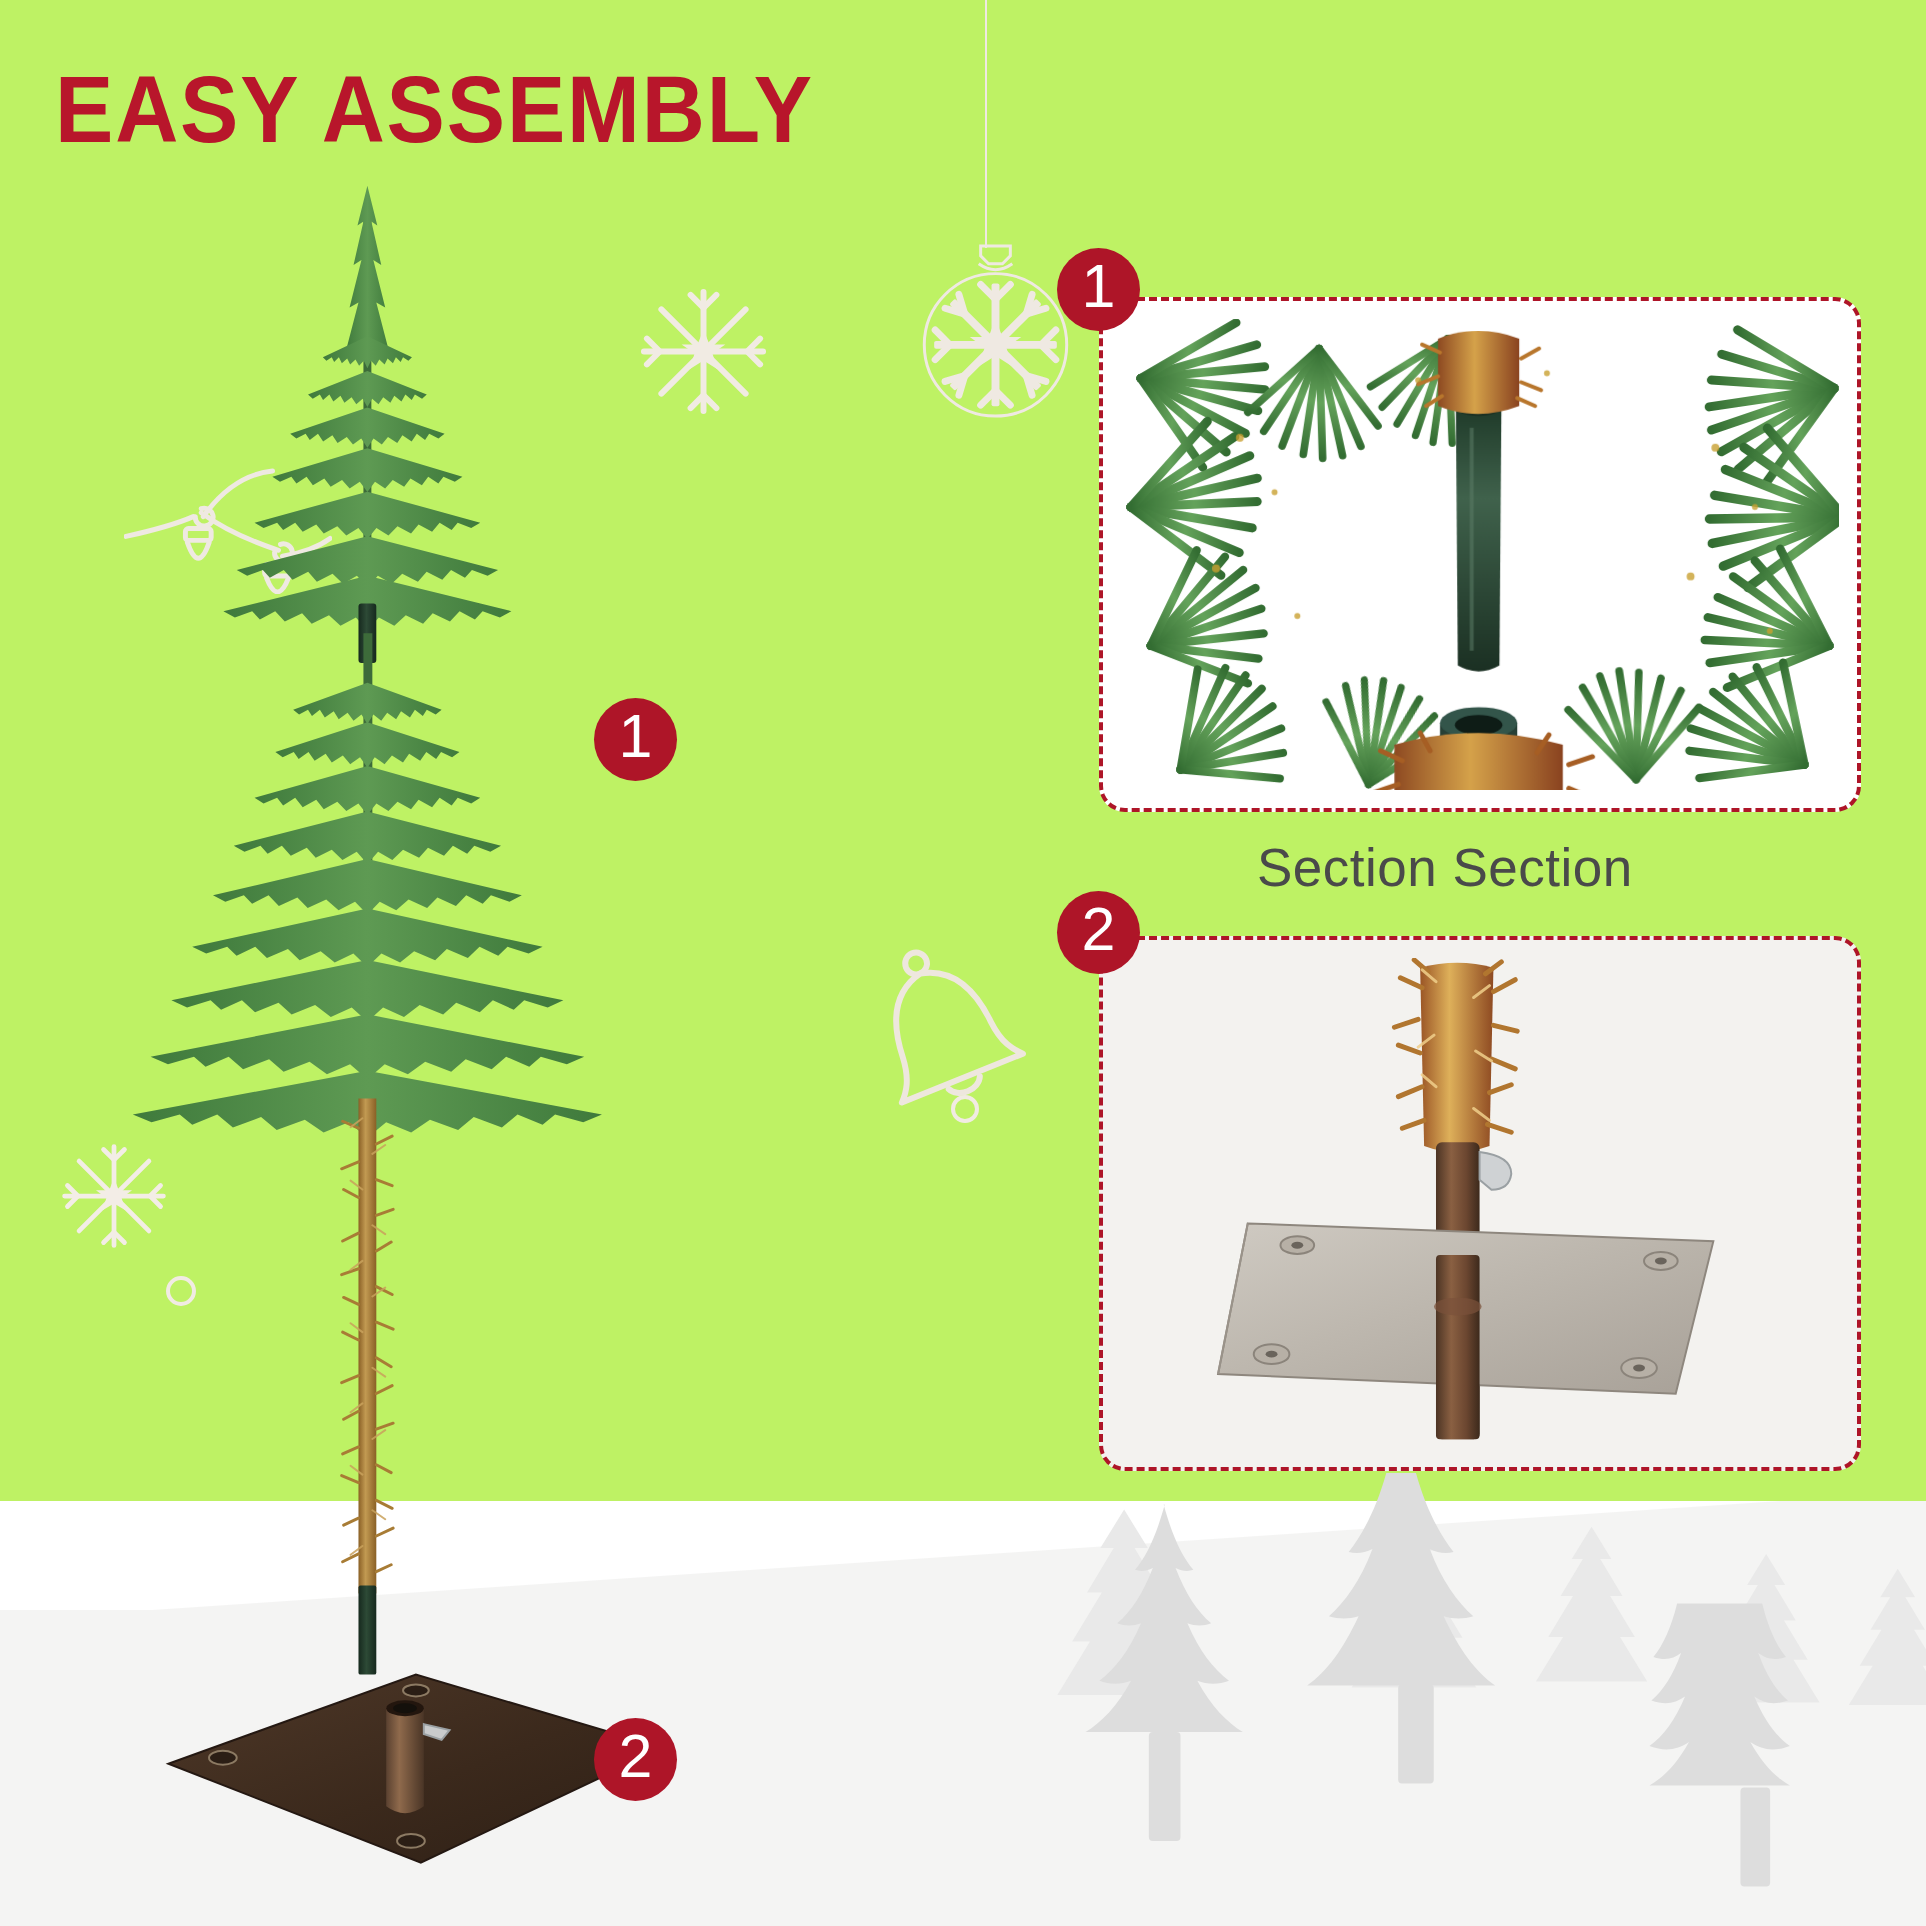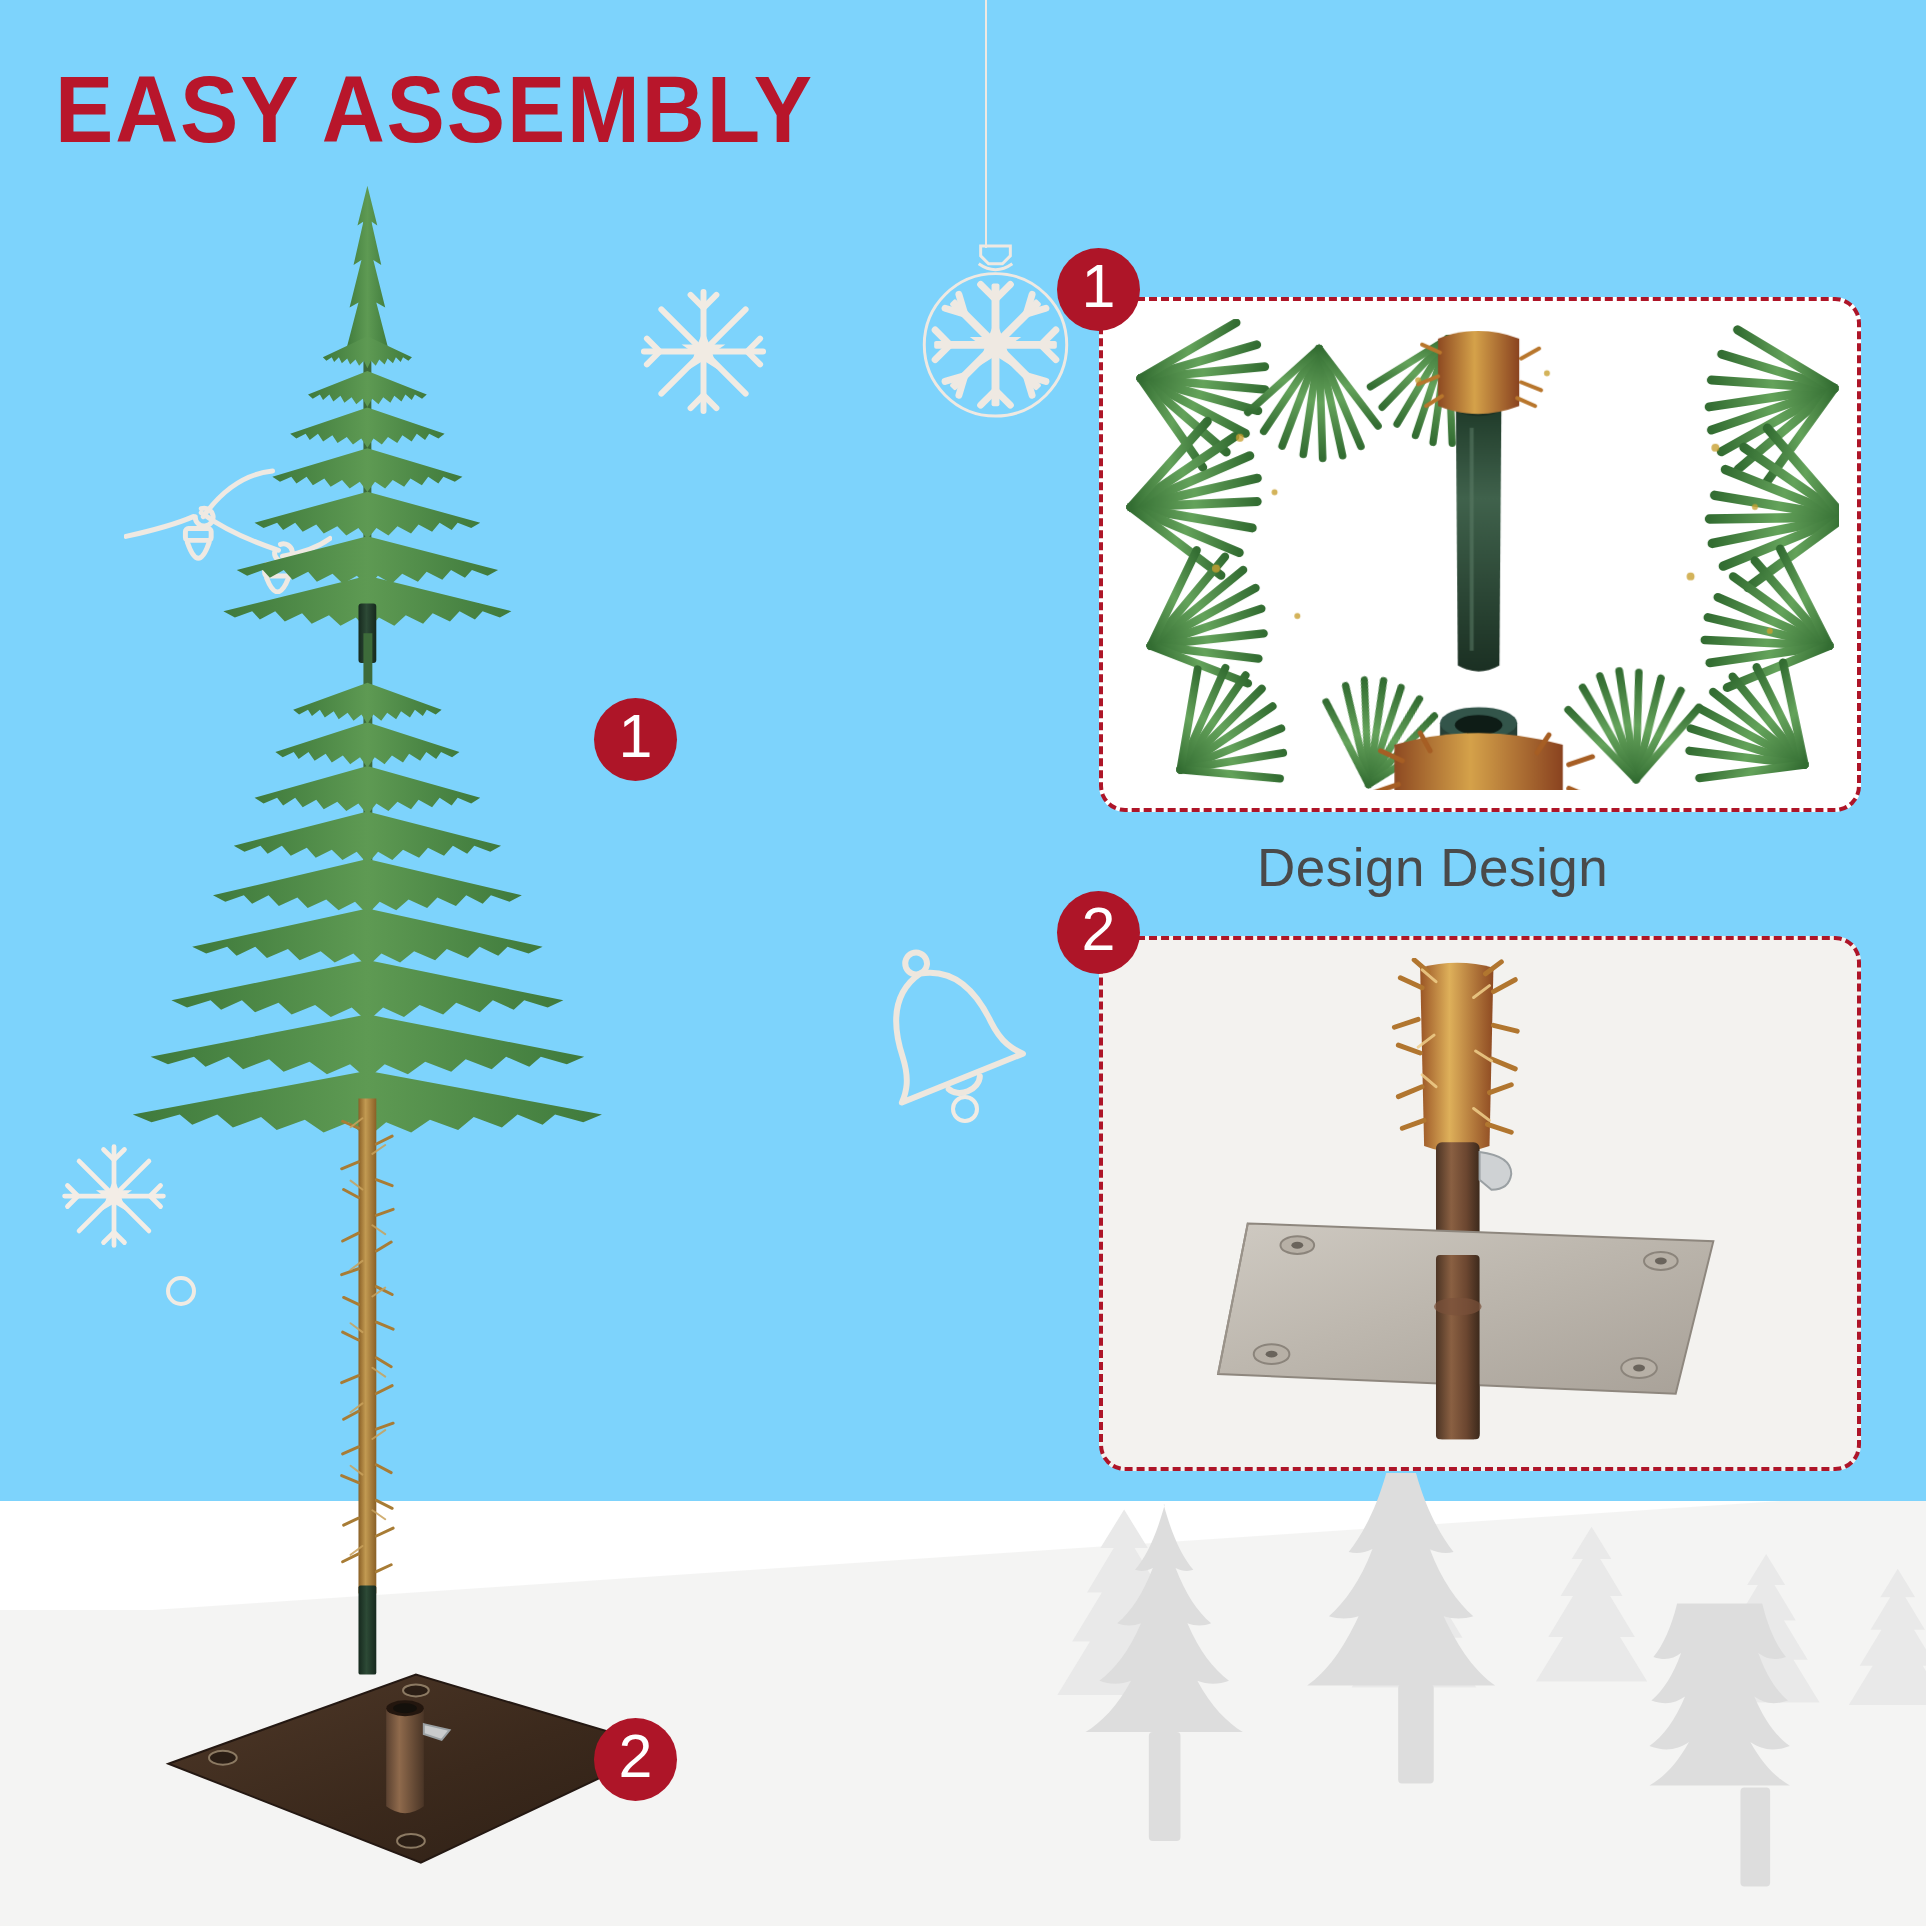--- a/index.html
+++ b/index.html
@@ -7,21 +7,21 @@
     padding: 0;
     background: #ffffff;
   }
   body {
     font-family: "Liberation Sans", sans-serif;
   }
   #canvas {
     position: relative;
     width: 1927px;
     height: 1927px;
-    background: #7dd3fc;
+    background: #bef264;
     overflow: hidden;
   }
 
   
   .bg-layer {
     position: absolute;
     inset: 0;
     pointer-events: none;
   }
   .floor {
@@ -454,21 +454,21 @@
             <path d="M284 446 l-22 -10 M452 450 l24 -8 M280 470 l-24 8 M452 474 l24 10
                      M292 492 l-18 14 M440 492 l20 14 M312 436 l-10 -18 M420 438 l12 -18"></path>
           </g>
         </g>
       </svg>
     </div>
   </div>
   <div class="badge" style="left:1057px; top:248px;">
     <span>1</span>
   </div>
-  <div class="caption" style="left:1257px; top:837px;">Design Design</div>
+  <div class="caption" style="left:1257px; top:837px;">Section Section</div>
 
   <div class="panel" style="left:1099px; top:936px; width:762px; height:535px; background:#f3f2ef;">
     <div class="panel-inner" style="background:#f3f2ef;">
       <svg width="733" height="507" viewBox="0 0 740 512" preserveAspectRatio="xMidYMid slice">
         <rect width="740" height="512" fill="#f3f2ef"></rect>
         <defs>
           <linearGradient id="plateG" x1="0" y1="0" x2="1" y2="1">
             <stop offset="0%" stop-color="#cfcac2"></stop>
             <stop offset="45%" stop-color="#bdb7ae"></stop>
             <stop offset="100%" stop-color="#a8a198"></stop>

